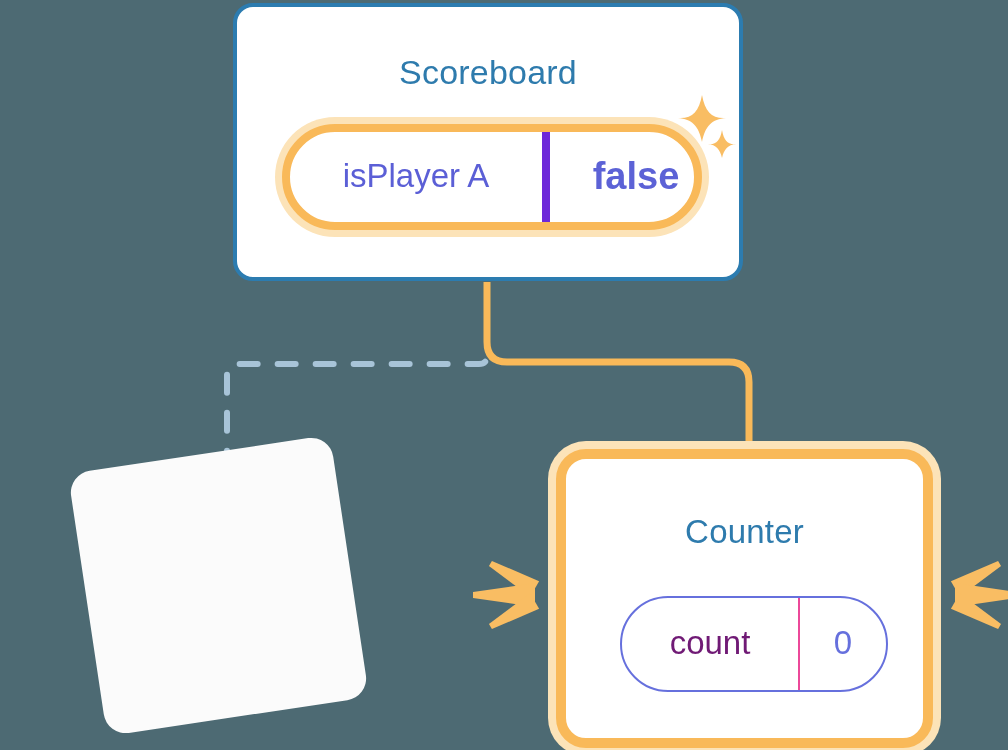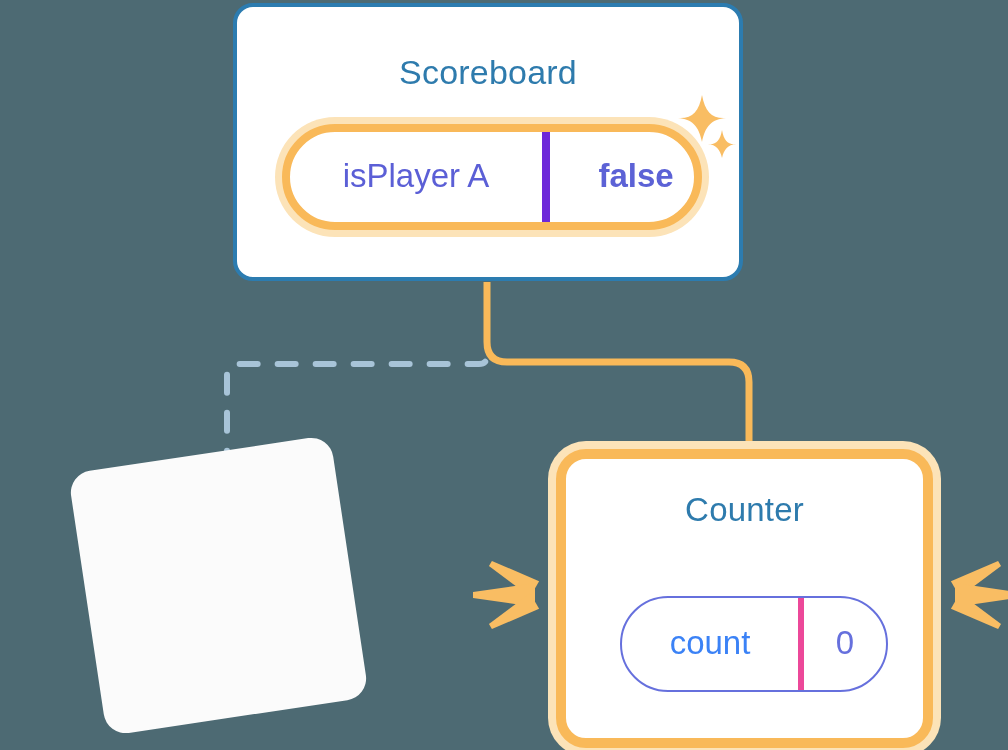--- a/index.html
+++ b/index.html
@@ -80,64 +80,64 @@
     font-size: 33px;
     font-weight: 400;
     padding-bottom: 2px;
   }
   .pill-orange .pill-val {
     flex: 1 1 auto;
     display: flex;
     align-items: center;
     justify-content: center;
     color: #5c62d6;
-    font-size: 33px;
+    font-size: 38px;
     font-weight: 700;
     padding-bottom: 2px;
     padding-left: 28px;
   }
 
   
   .card-counter {
     position: absolute;
     left: 556px;
     top: 449px;
     width: 377px;
     height: 299px;
     box-sizing: border-box;
     background: #ffffff;
     border: 10px solid #f9b959;
     border-radius: 30px;
     box-shadow: 0 0 0 8px #fce3b8;
     z-index: 5;
   }
   .card-counter .card-title {
-    margin-top: 32px;
+    margin-top: 54px;
     font-size: 33px;
   }
   .pill-blue {
     position: absolute;
     left: 54px;
     top: 137px;
     width: 268px;
     height: 96px;
     box-sizing: border-box;
     background: #ffffff;
     border: 2px solid #6670dd;
     border-radius: 48px;
     display: flex;
     align-items: stretch;
   }
   .pill-blue .pill-key {
     flex: 0 0 176px;
     display: flex;
     align-items: center;
     justify-content: center;
-    border-right: 6px solid #ec4899;
-    color: #3b82f6;
+    border-right: 2px solid #ec4899;
+    color: #701a75;
     font-size: 33px;
     padding-bottom: 3px;
   }
   .pill-blue .pill-val {
     flex: 1 1 auto;
     display: flex;
     align-items: center;
     justify-content: center;
     color: #6670dd;
     font-size: 33px;

